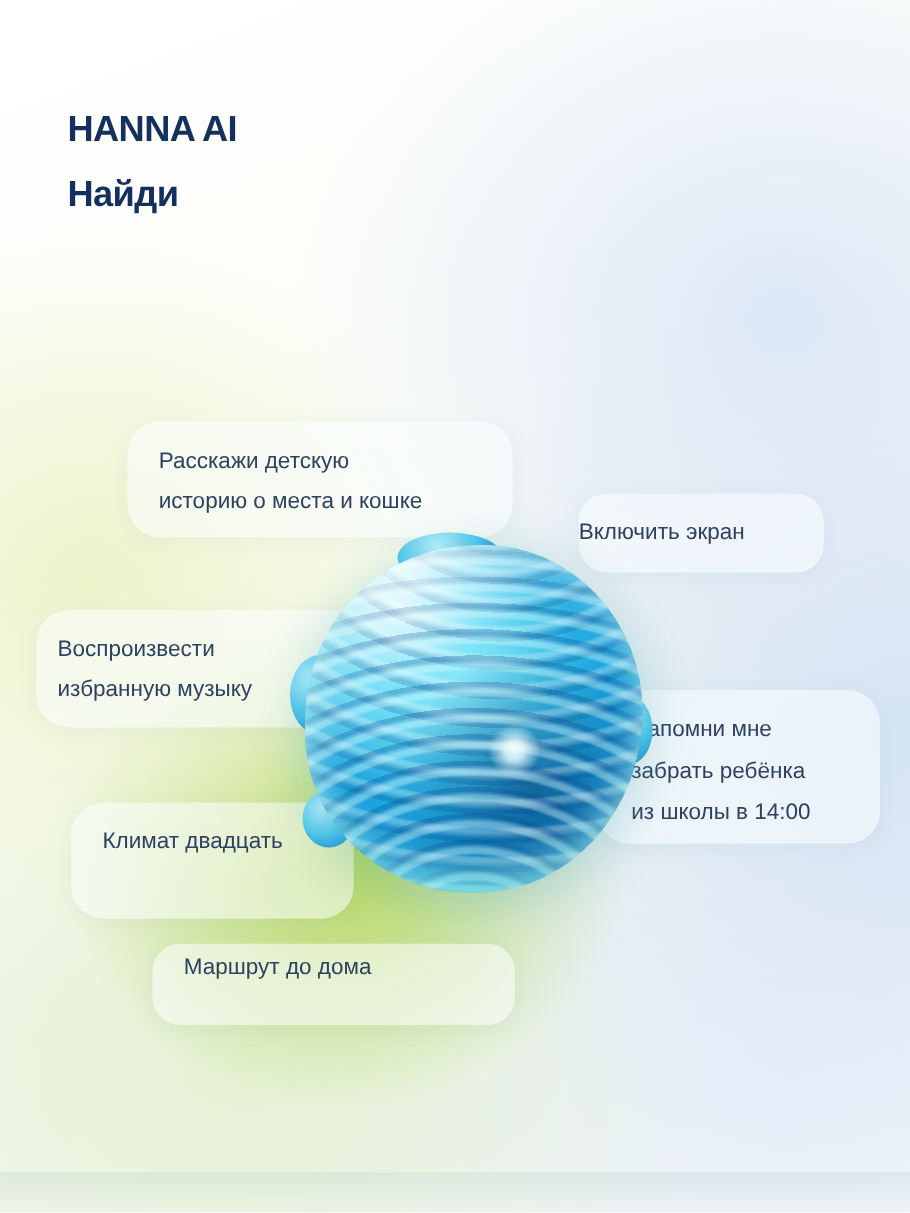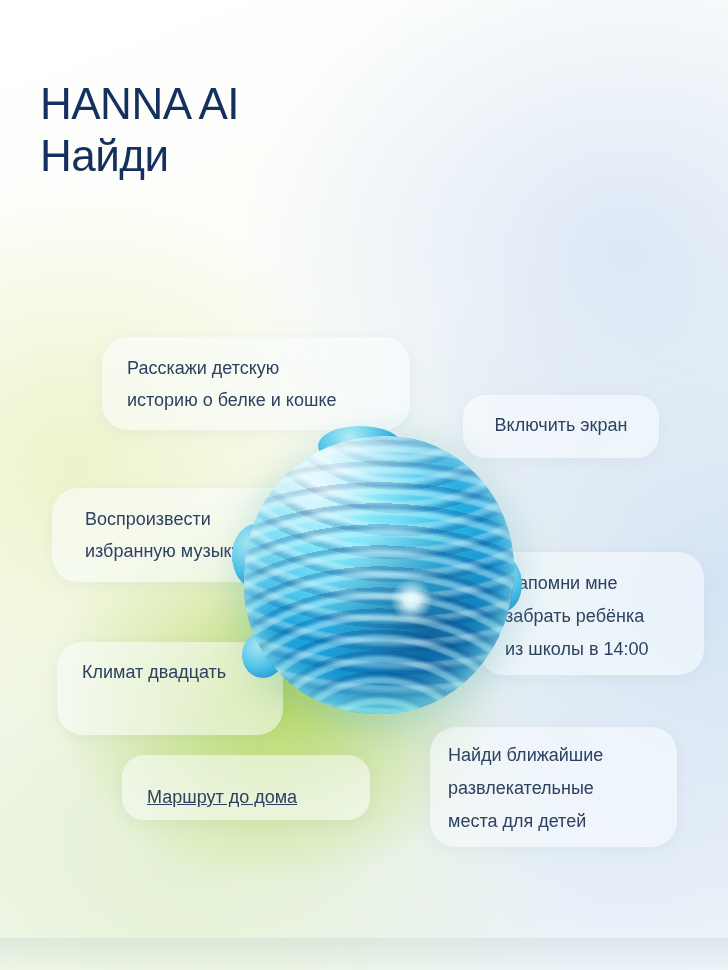--- a/index.html
+++ b/index.html
@@ -15,45 +15,45 @@
       radial-gradient(560px 480px at 86% 26%, rgba(219,231,247,0.95), rgba(219,231,247,0) 70%),
       radial-gradient(700px 560px at 102% 60%, rgba(206,223,246,0.85), rgba(206,223,246,0) 65%),
       radial-gradient(430px 400px at 10% 48%, rgba(236,243,200,0.95), rgba(236,243,200,0) 70%),
       radial-gradient(340px 300px at 38% 71%, rgba(178,214,86,0.95), rgba(178,214,86,0) 66%),
       radial-gradient(520px 420px at 26% 88%, rgba(226,240,206,0.85), rgba(226,240,206,0) 72%),
       radial-gradient(620px 420px at 84% 90%, rgba(228,237,250,0.85), rgba(228,237,250,0) 72%),
       linear-gradient(160deg, #ffffff 0%, #fcfdf7 38%, #f2f7ee 68%, #f7faf7 100%);
   }
   
   .title-block{
-    position:absolute; left:40px; top:78px; z-index:3;
+    position:absolute; left:54px; top:78px; z-index:3;
     color:#14305e;
-    font-weight:400;
-    font-size:44px;
+    font-weight:700;
+    font-size:29px;
     line-height:52px;
     letter-spacing:-0.5px;
   }
   
   .card{
     position:absolute; z-index:2;
     background:rgba(250,253,255,0.55);
     border-radius:26px;
     box-shadow:0 3px 16px rgba(125,155,180,0.10);
     color:#2e4161;
     font-size:18px;
     line-height:32px;
     box-sizing:border-box;
   }
   .card .line{white-space:nowrap;}
   .card-story   {left:102px; top:337px; width:308px; height:93px;  padding:15px 25px;}
-  .card-screen  {left:463px; top:395px; width:196px; height:63px;  padding:14px 0; border-radius:22px; text-align:center;}
-  .card-music   {left:52px;  top:488px; width:262px; height:94px;  padding:15px 33px;}
+  .card-screen  {left:463px; top:395px; width:196px; height:63px;  padding:14px 0; border-radius:22px; }
+  .card-music   {left:29px;  top:488px; width:262px; height:94px;  padding:15px 17px;}
   .card-reminder{left:478px; top:552px; width:226px; height:123px; padding:15px 27px; line-height:33px;}
   .card-climate {left:57px;  top:642px; width:226px; height:93px;  padding:14px 25px;}
-  .card-route   {left:122px; top:755px; width:248px; height:65px;  padding:26px 25px; border-radius:22px;text-decoration:underline;}
+  .card-route   {left:122px; top:755px; width:290px; height:65px;  padding:2px 25px; border-radius:22px;}
   .card-places  {left:430px; top:727px; width:247px; height:120px; padding:12px 18px; line-height:33px;}
   
   .orb{
     position:absolute; left:244px; top:436px; width:270px; height:278px; z-index:4;
   }
   .orb::before{ 
     content:""; position:absolute; inset:-28px;
     background:radial-gradient(closest-side, rgba(110,215,235,0.40), rgba(140,220,170,0.18) 60%, rgba(140,220,170,0) 100%);
     border-radius:50%;
     filter:blur(6px);
@@ -99,21 +99,21 @@
 
 <div class="page">
 
   <div class="title-block">
     <div>HANNA AI</div>
     <div>Найди</div>
   </div>
 
   <div class="card card-story">
     <div class="line">Расскажи детскую</div>
-    <div class="line">историю о белке и кошке</div>
+    <div class="line">историю о места и кошке</div>
   </div>
 
   <div class="card card-screen">
     <div class="line">Включить экран</div>
   </div>
 
   <div class="card card-music">
     <div class="line">Воспроизвести</div>
     <div class="line">избранную музыку</div>
   </div>
@@ -125,25 +125,20 @@
   </div>
 
   <div class="card card-climate">
     <div class="line">Климат двадцать</div>
   </div>
 
   <div class="card card-route">
     <div class="line">Маршрут до дома</div>
   </div>
 
-  <div class="card card-places">
-    <div class="line">Найди ближайшие</div>
-    <div class="line">развлекательные</div>
-    <div class="line">места для детей</div>
-  </div>
 
   <div class="orb">
     <div class="orb-bump bump-top"></div>
     <div class="orb-bump bump-left"></div>
     <div class="orb-bump bump-lower"></div>
     <div class="orb-bump bump-right"></div>
     <div class="orb-core"></div>
     <div class="orb-sheen"></div>
   </div>
 

